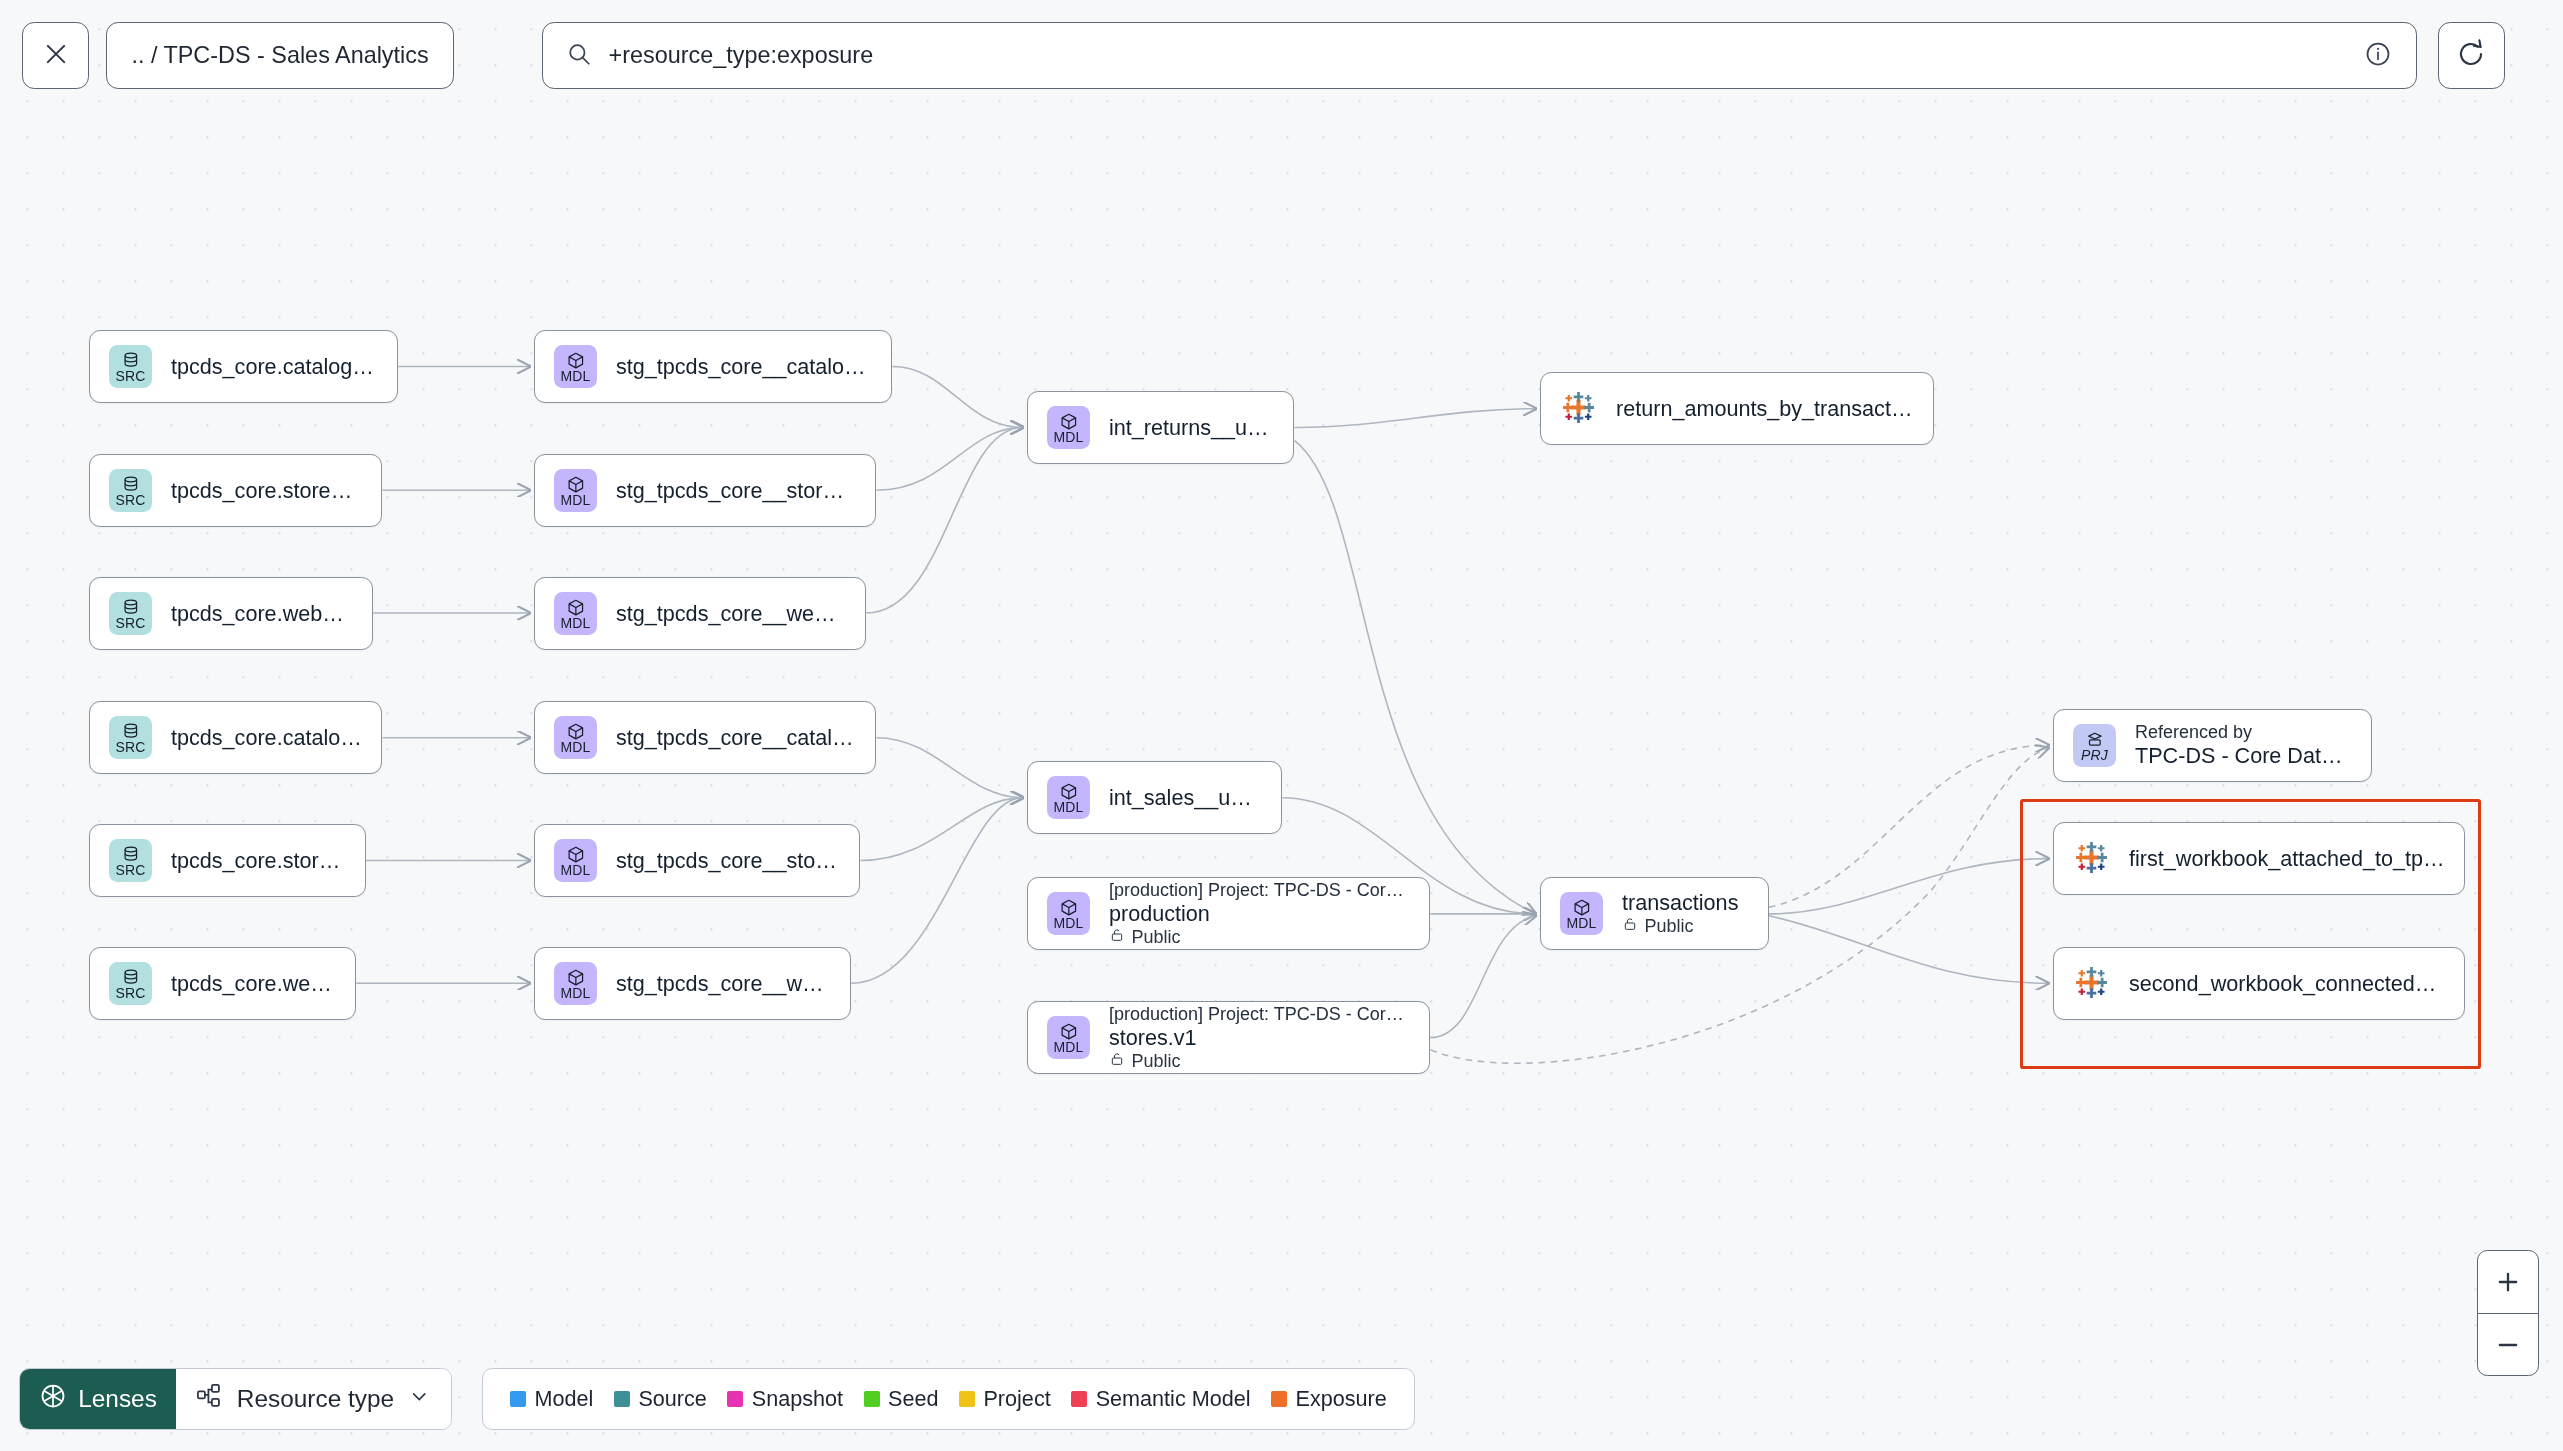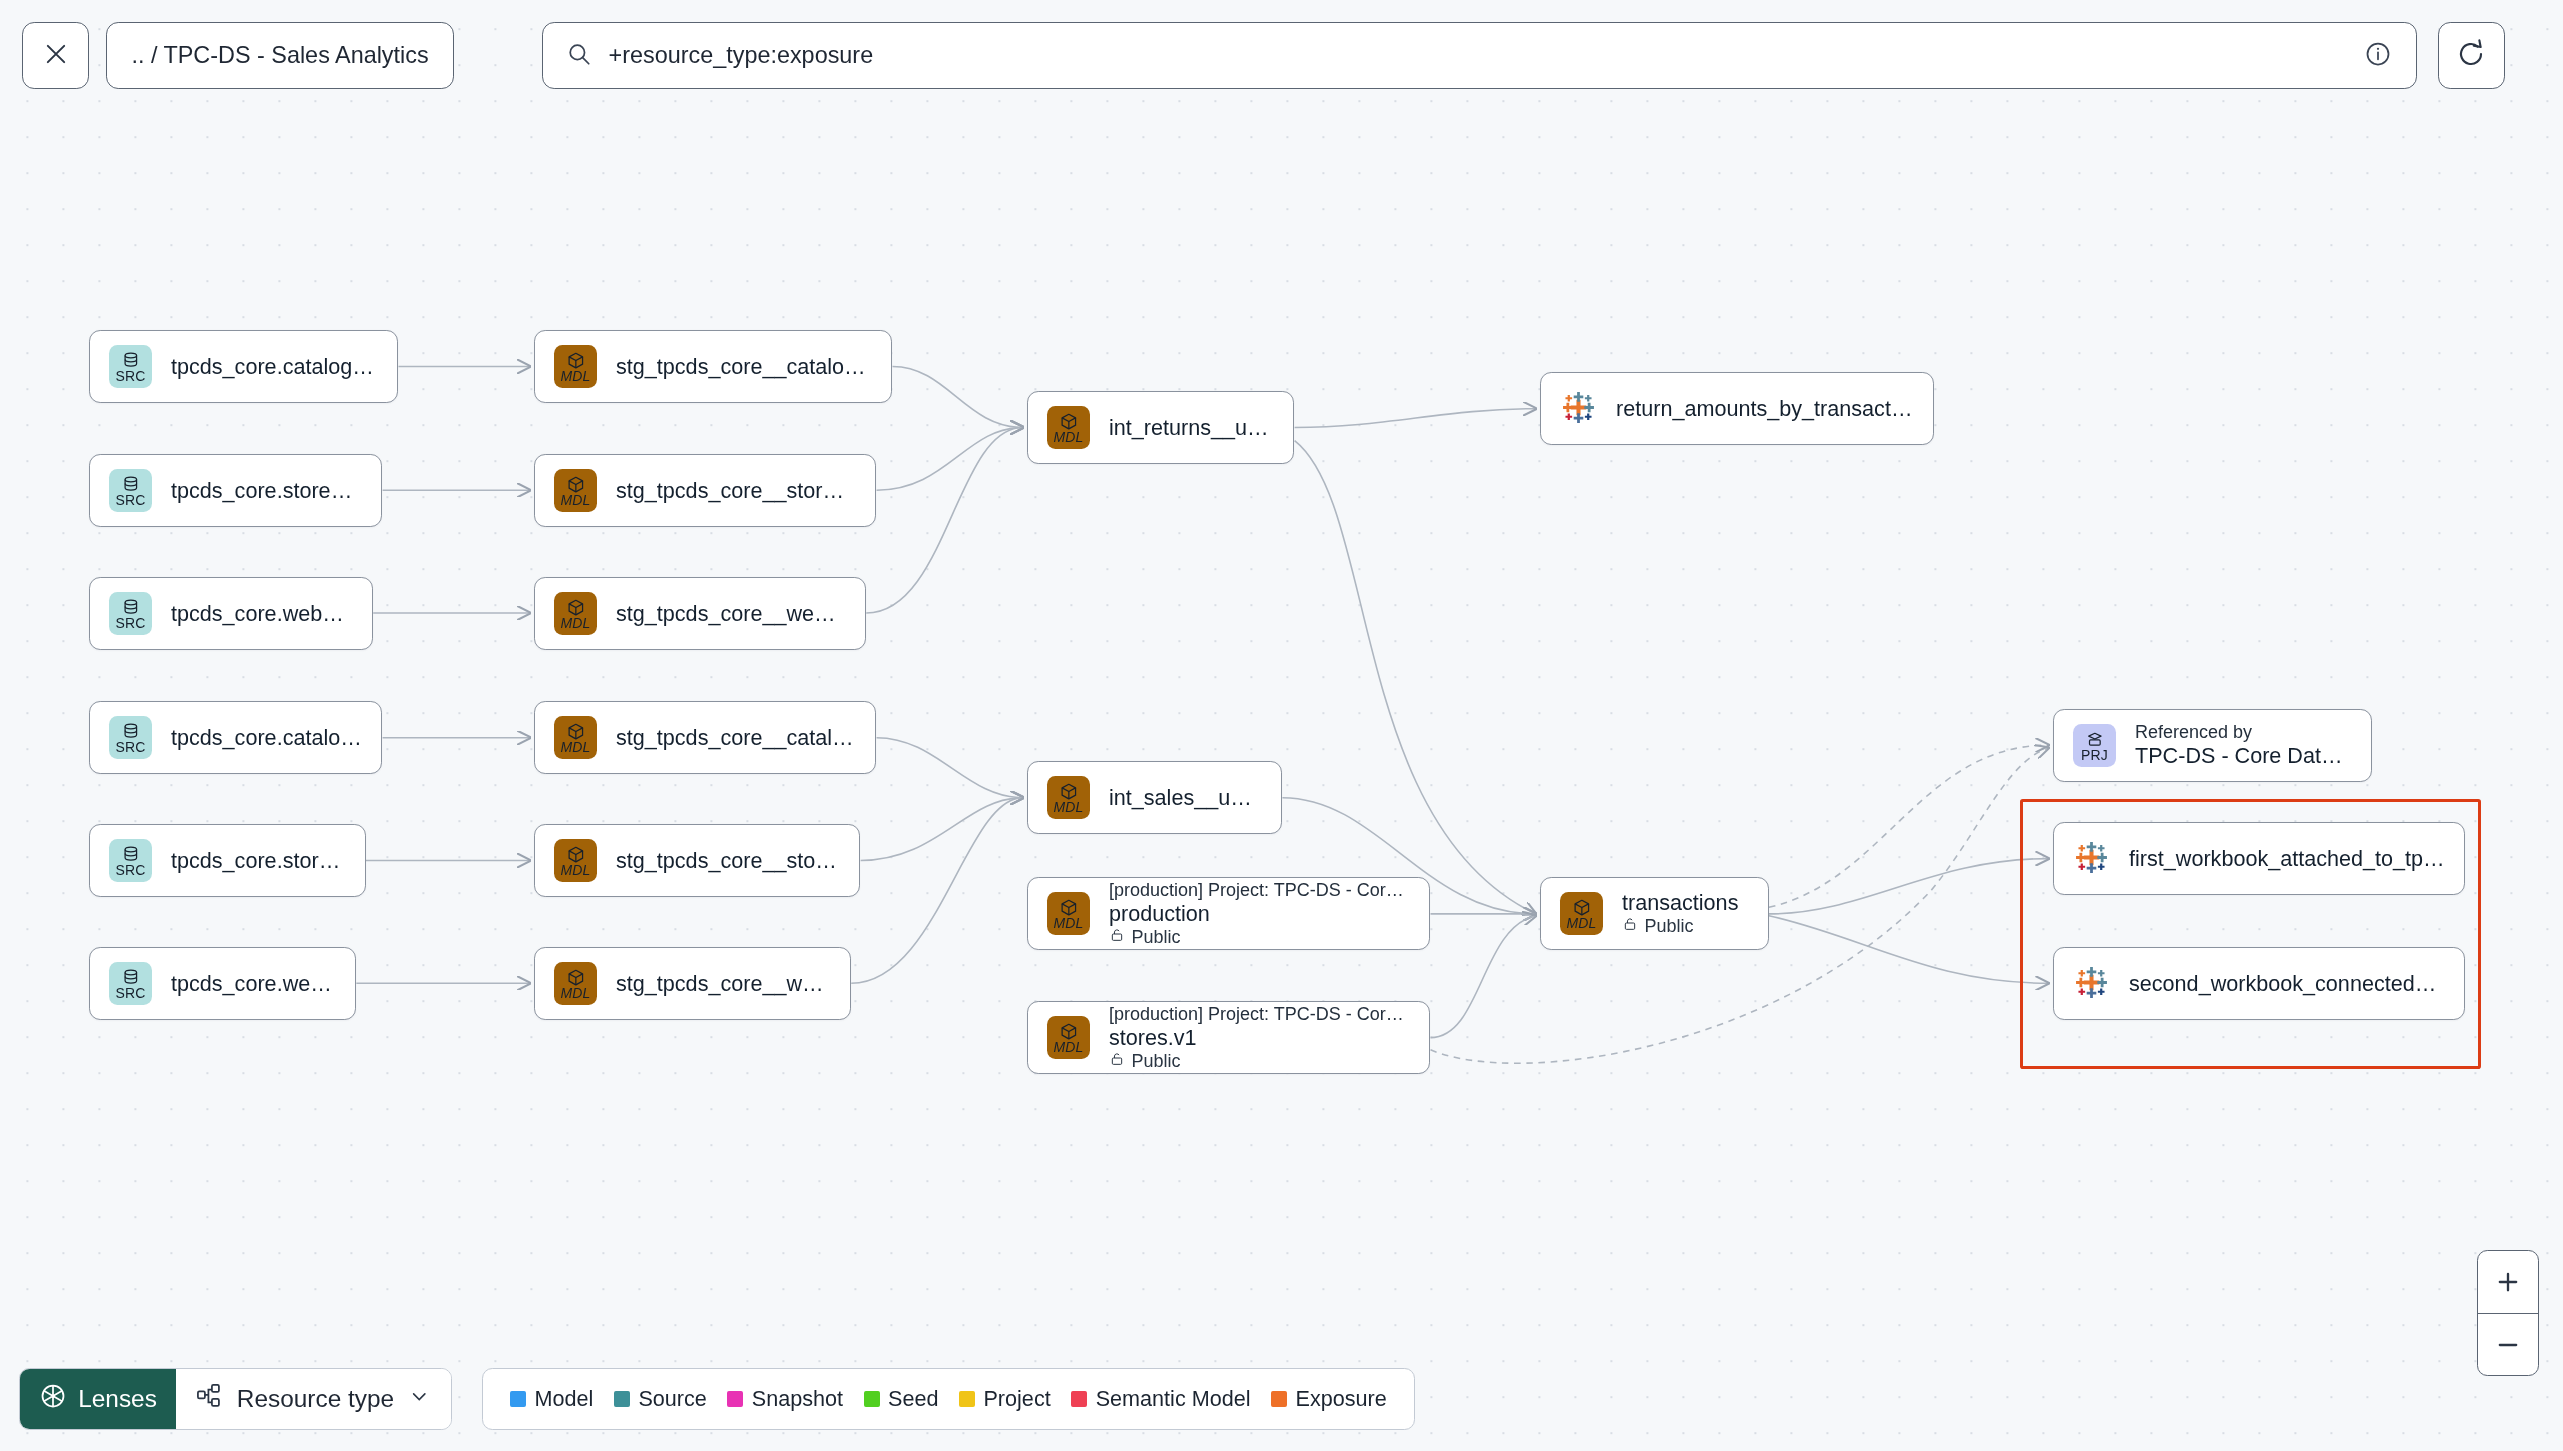--- a/index.html
+++ b/index.html
@@ -84,22 +84,22 @@
   }
   .node .badge {
     flex: 0 0 auto;
     width: 43px; height: 43px;
     border-radius: 8.4px;
     display: flex; flex-direction: column;
     align-items: center; justify-content: center;
     gap: 0px;
   }
   .badge.src { background: #b2e0e0; }
-  .badge.mdl { background: #a16207; font-style: italic; }
-  .badge.prj { background: #c3c9f5; }
+  .badge.mdl { background: #c4b5fd; }
+  .badge.prj { background: #c3c9f5; font-style: italic; }
   .badge .bl {
     font-size: 14px; line-height: 12.2px;
     color: #17202c; letter-spacing: 0.2px;
     font-family: "Liberation Sans", sans-serif;
   }
   .node .labels { display: flex; flex-direction: column; justify-content: center; overflow: hidden; }
   .node .name {
     font-size: 21.6px; color: #14202e; white-space: nowrap;
     overflow: hidden; text-overflow: ellipsis;
   }

